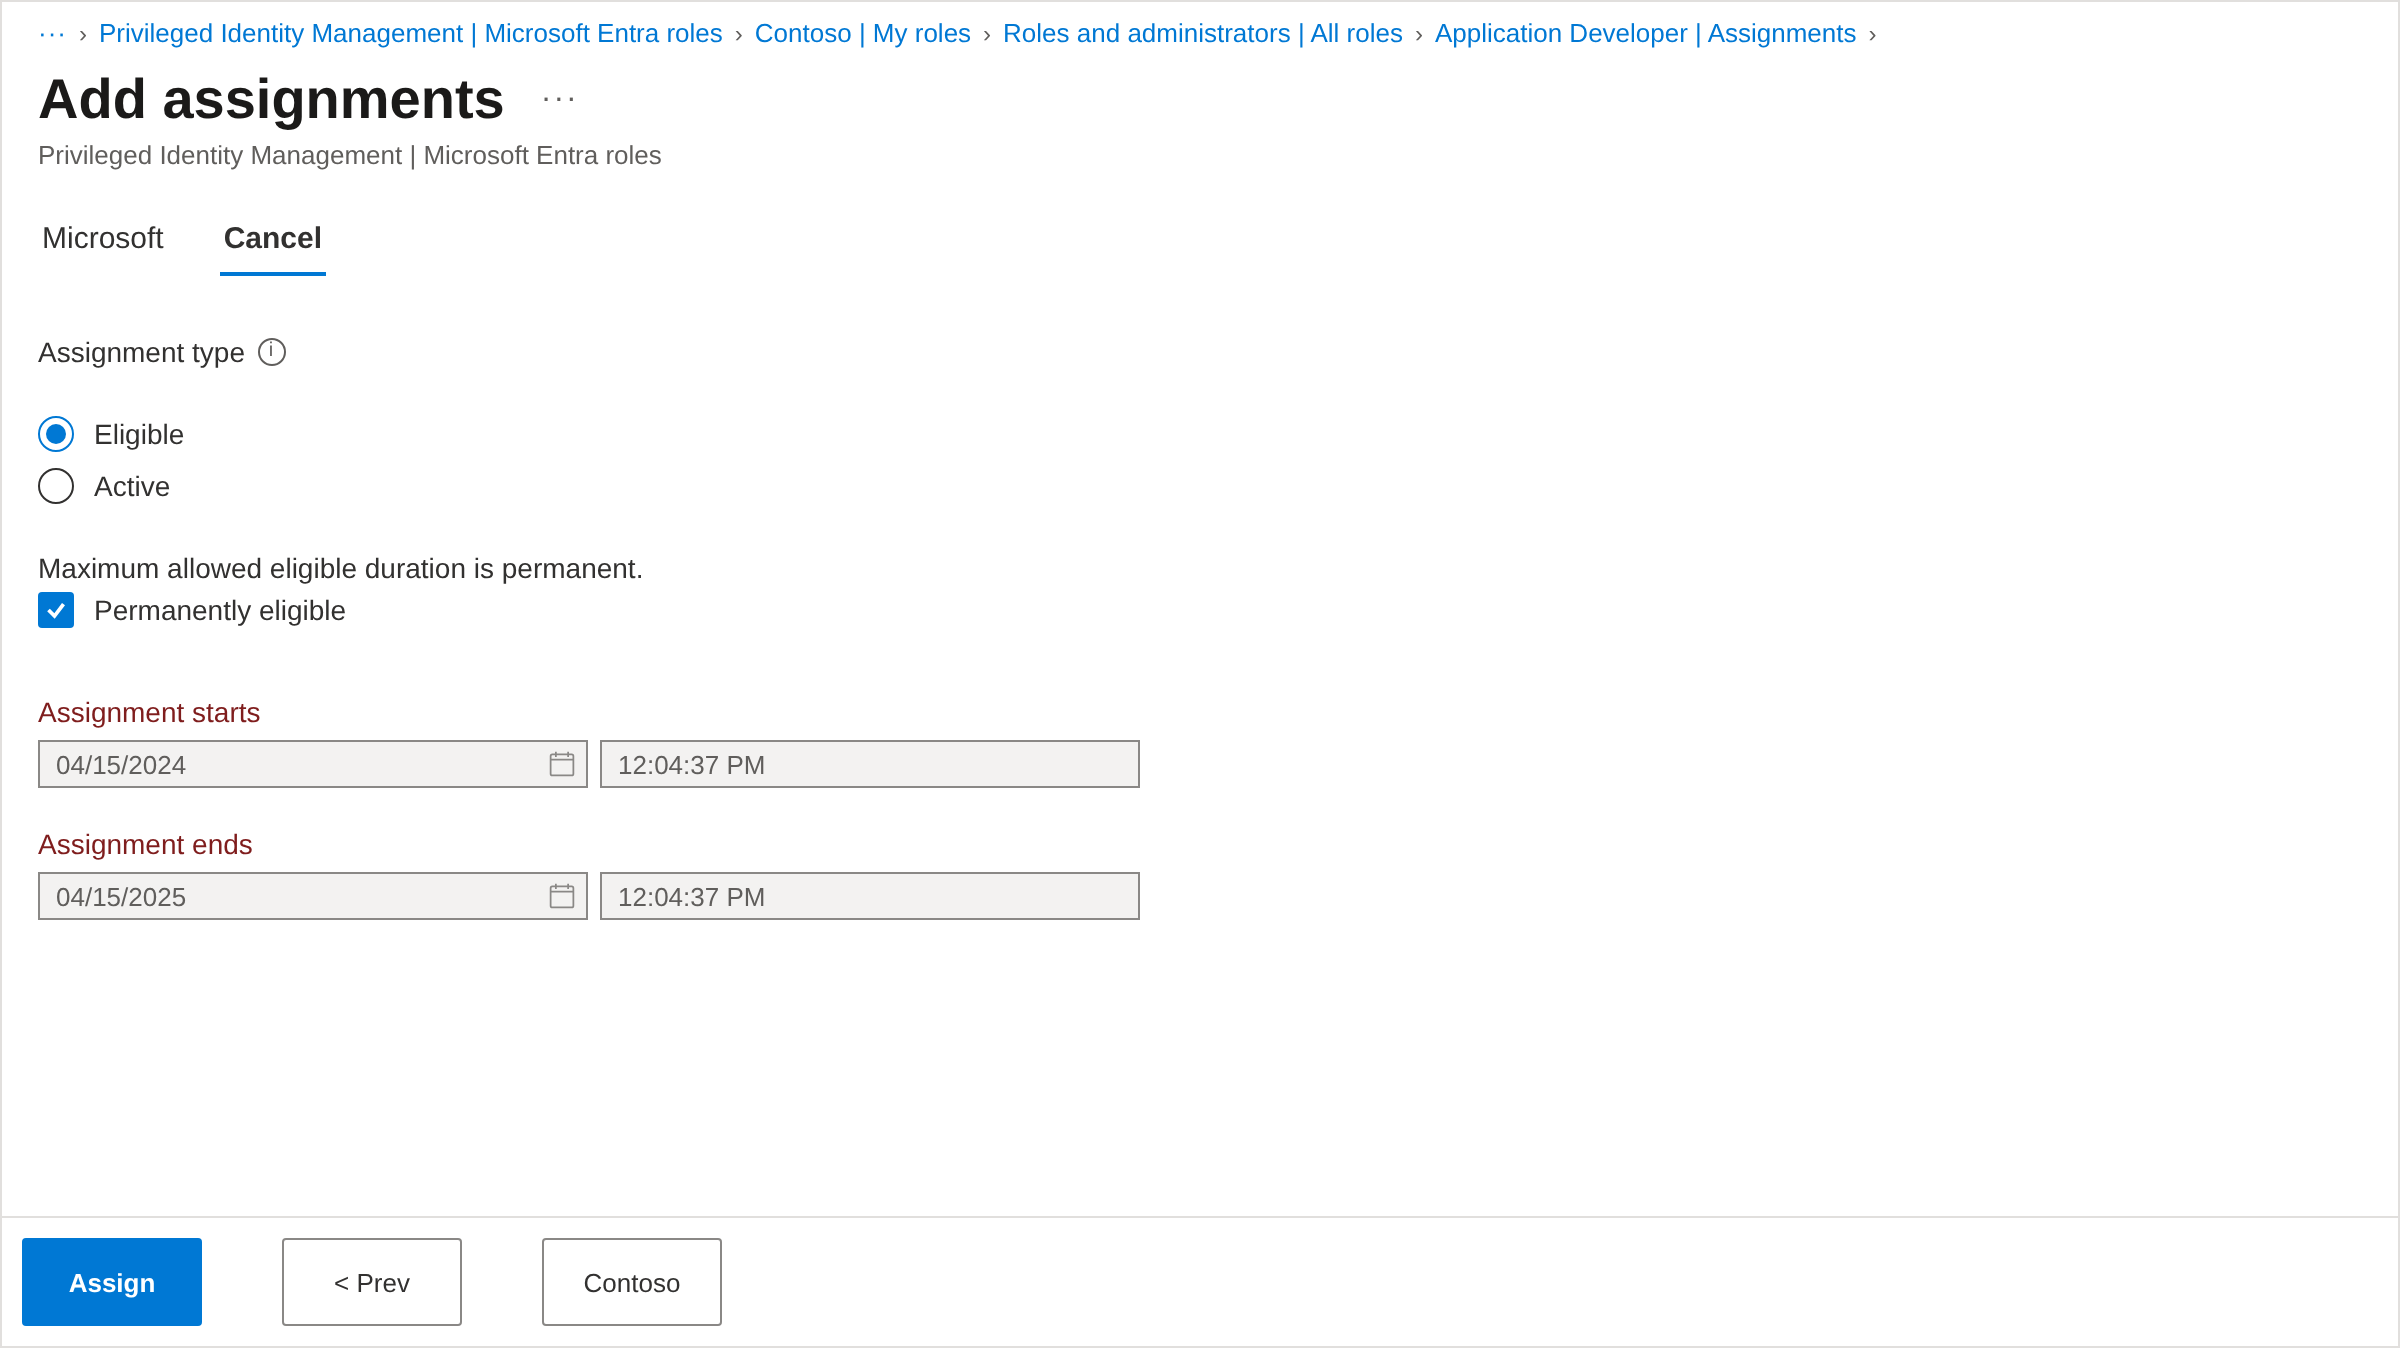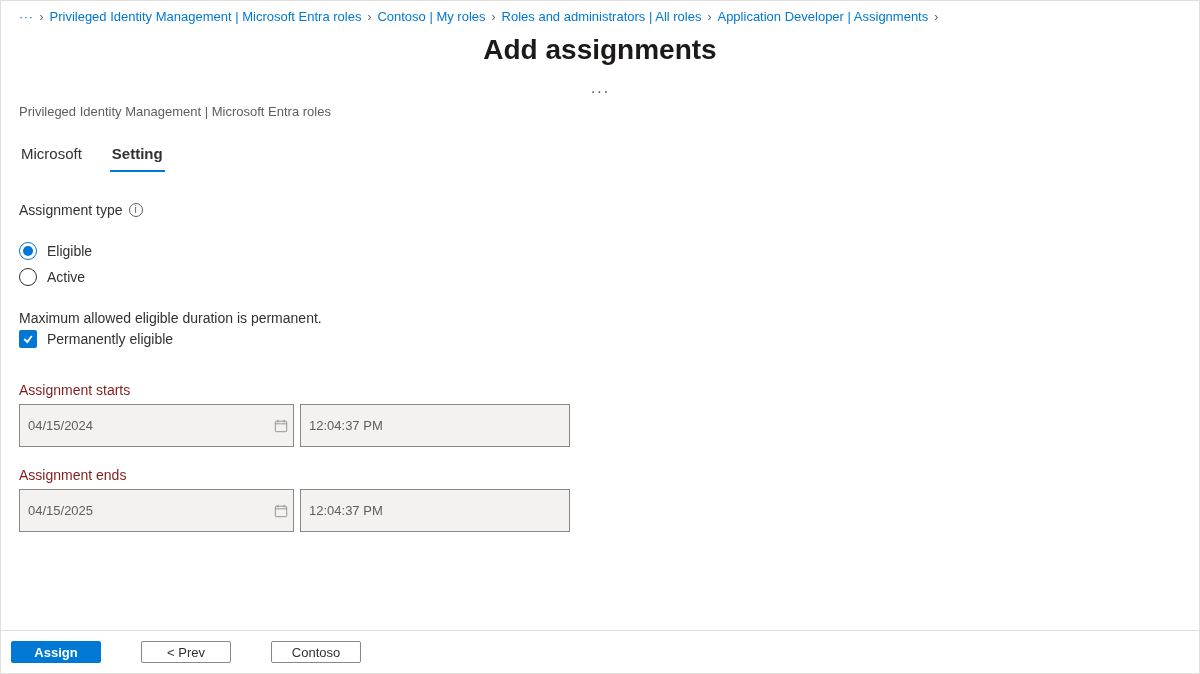--- a/index.html
+++ b/index.html
@@ -39,21 +39,20 @@
     .breadcrumb .dots {
       color: #0078d4;
       letter-spacing: 0.5px;
       cursor: pointer;
     }
     .header {
       padding: 6px 18px 4px 18px;
       display: flex;
       align-items: center;
       gap: 18px;
-      flex-direction: column;
     }
     .header h1 {
       font-size: 28px;
       font-weight: 600;
       color: #1b1a19;
     }
     .header .more {
       color: #605e5c;
       font-size: 16px;
       cursor: pointer;
@@ -178,21 +177,21 @@
       color: #7f1d1d;
     }
     .dt-row {
       display: flex;
       gap: 6px;
     }
     .date-input-wrap, .time-input-wrap {
       position: relative;
     }
     .date-input, .time-input {
-      height: 43px;
+      height: 24px;
       border: 1px solid #8a8886;
       background: #f3f2f1;
       color: #605e5c;
       padding: 0 8px;
       font-size: 13px;
       font-family: inherit;
     }
     .date-input {
       width: 275px;
       padding-right: 30px;
@@ -215,21 +214,21 @@
       right: 0;
       bottom: 0;
       border-top: 1px solid #e1dfdd;
       padding: 10px 10px;
       display: flex;
       gap: 40px;
       background: #fff;
     }
     .btn {
       min-width: 90px;
-      height: 22px;
+      height: 44px;
       padding: 0 18px;
       font-size: 13px;
       font-family: inherit;
       cursor: pointer;
       border: 1px solid #8a8886;
       background: #fff;
       color: #323130;
       border-radius: 2px;
     }
     .btn.primary {
@@ -256,21 +255,21 @@
 </div>
 
 <div class="header">
   <h1>Add assignments</h1>
   <span class="more">···</span>
 </div>
 <div class="subheader">Privileged Identity Management | Microsoft Entra roles</div>
 
 <div class="tabs">
   <div class="tab">Microsoft</div>
-  <div class="tab active">Setting</div>
+  <div class="tab active">Cancel</div>
 </div>
 
 <div class="form-area">
 
   <div class="field-label">
     <span>Assignment type</span>
     <span class="info-icon">i</span>
   </div>
 
   <div class="radio-group">

